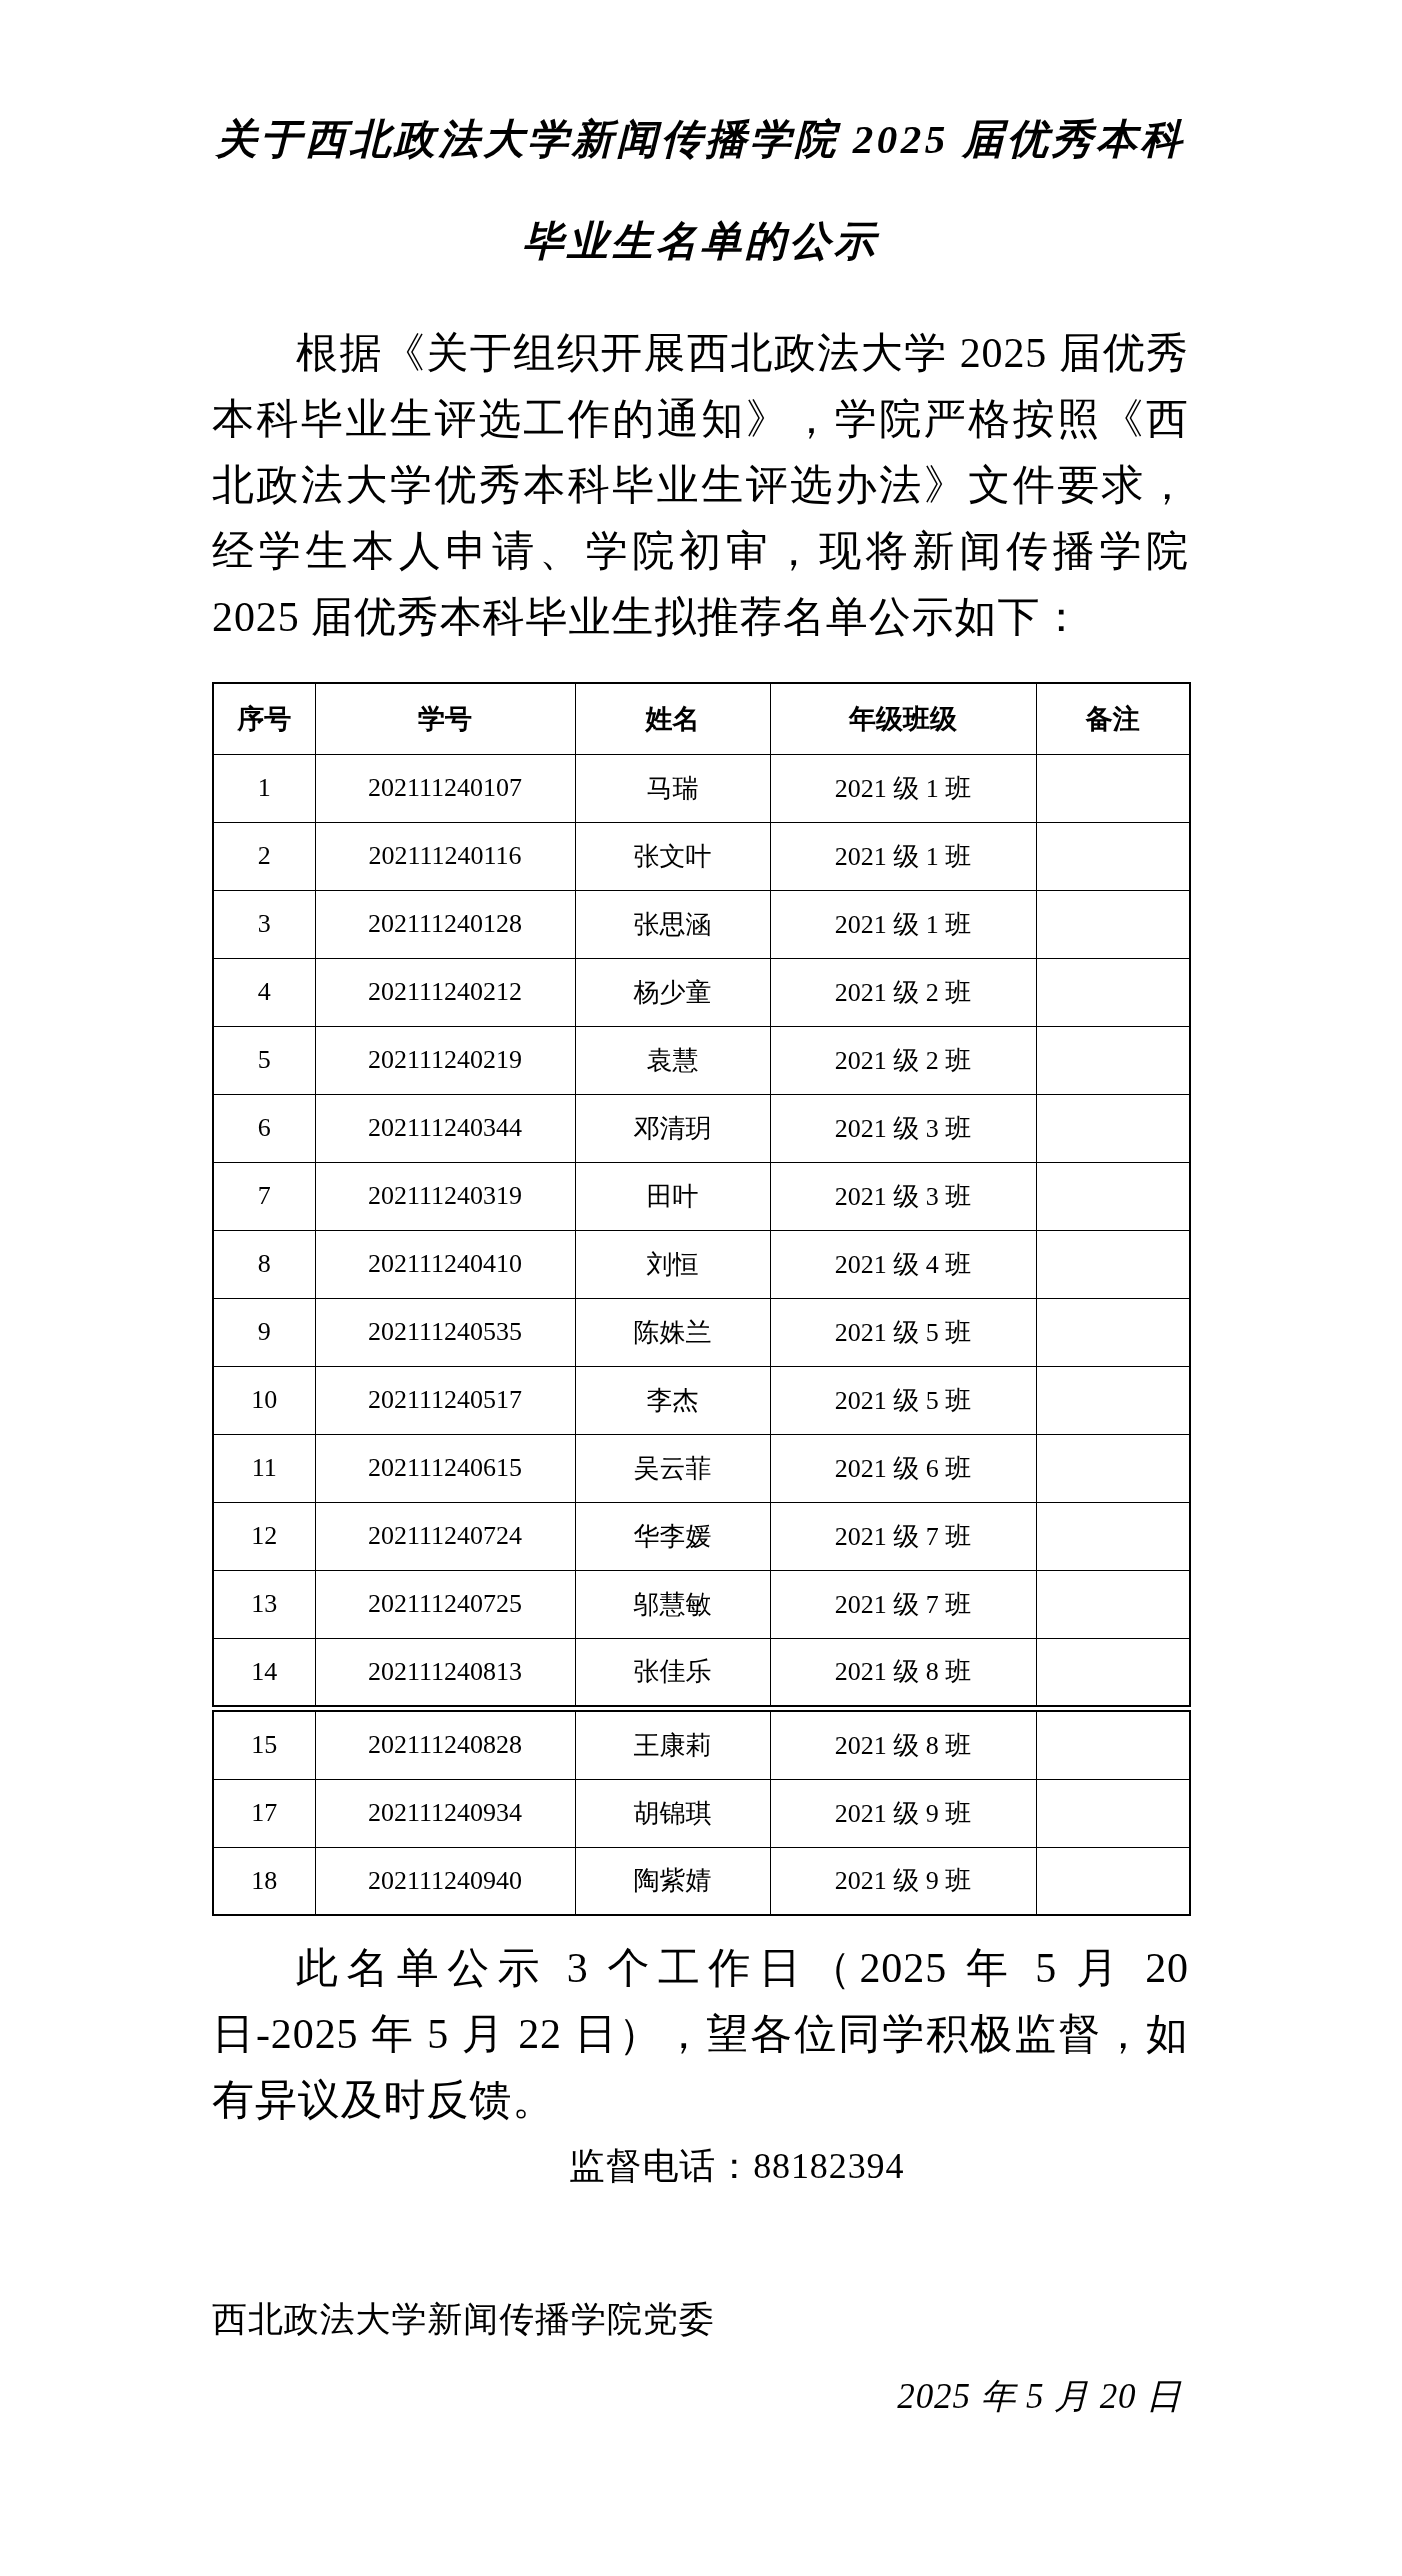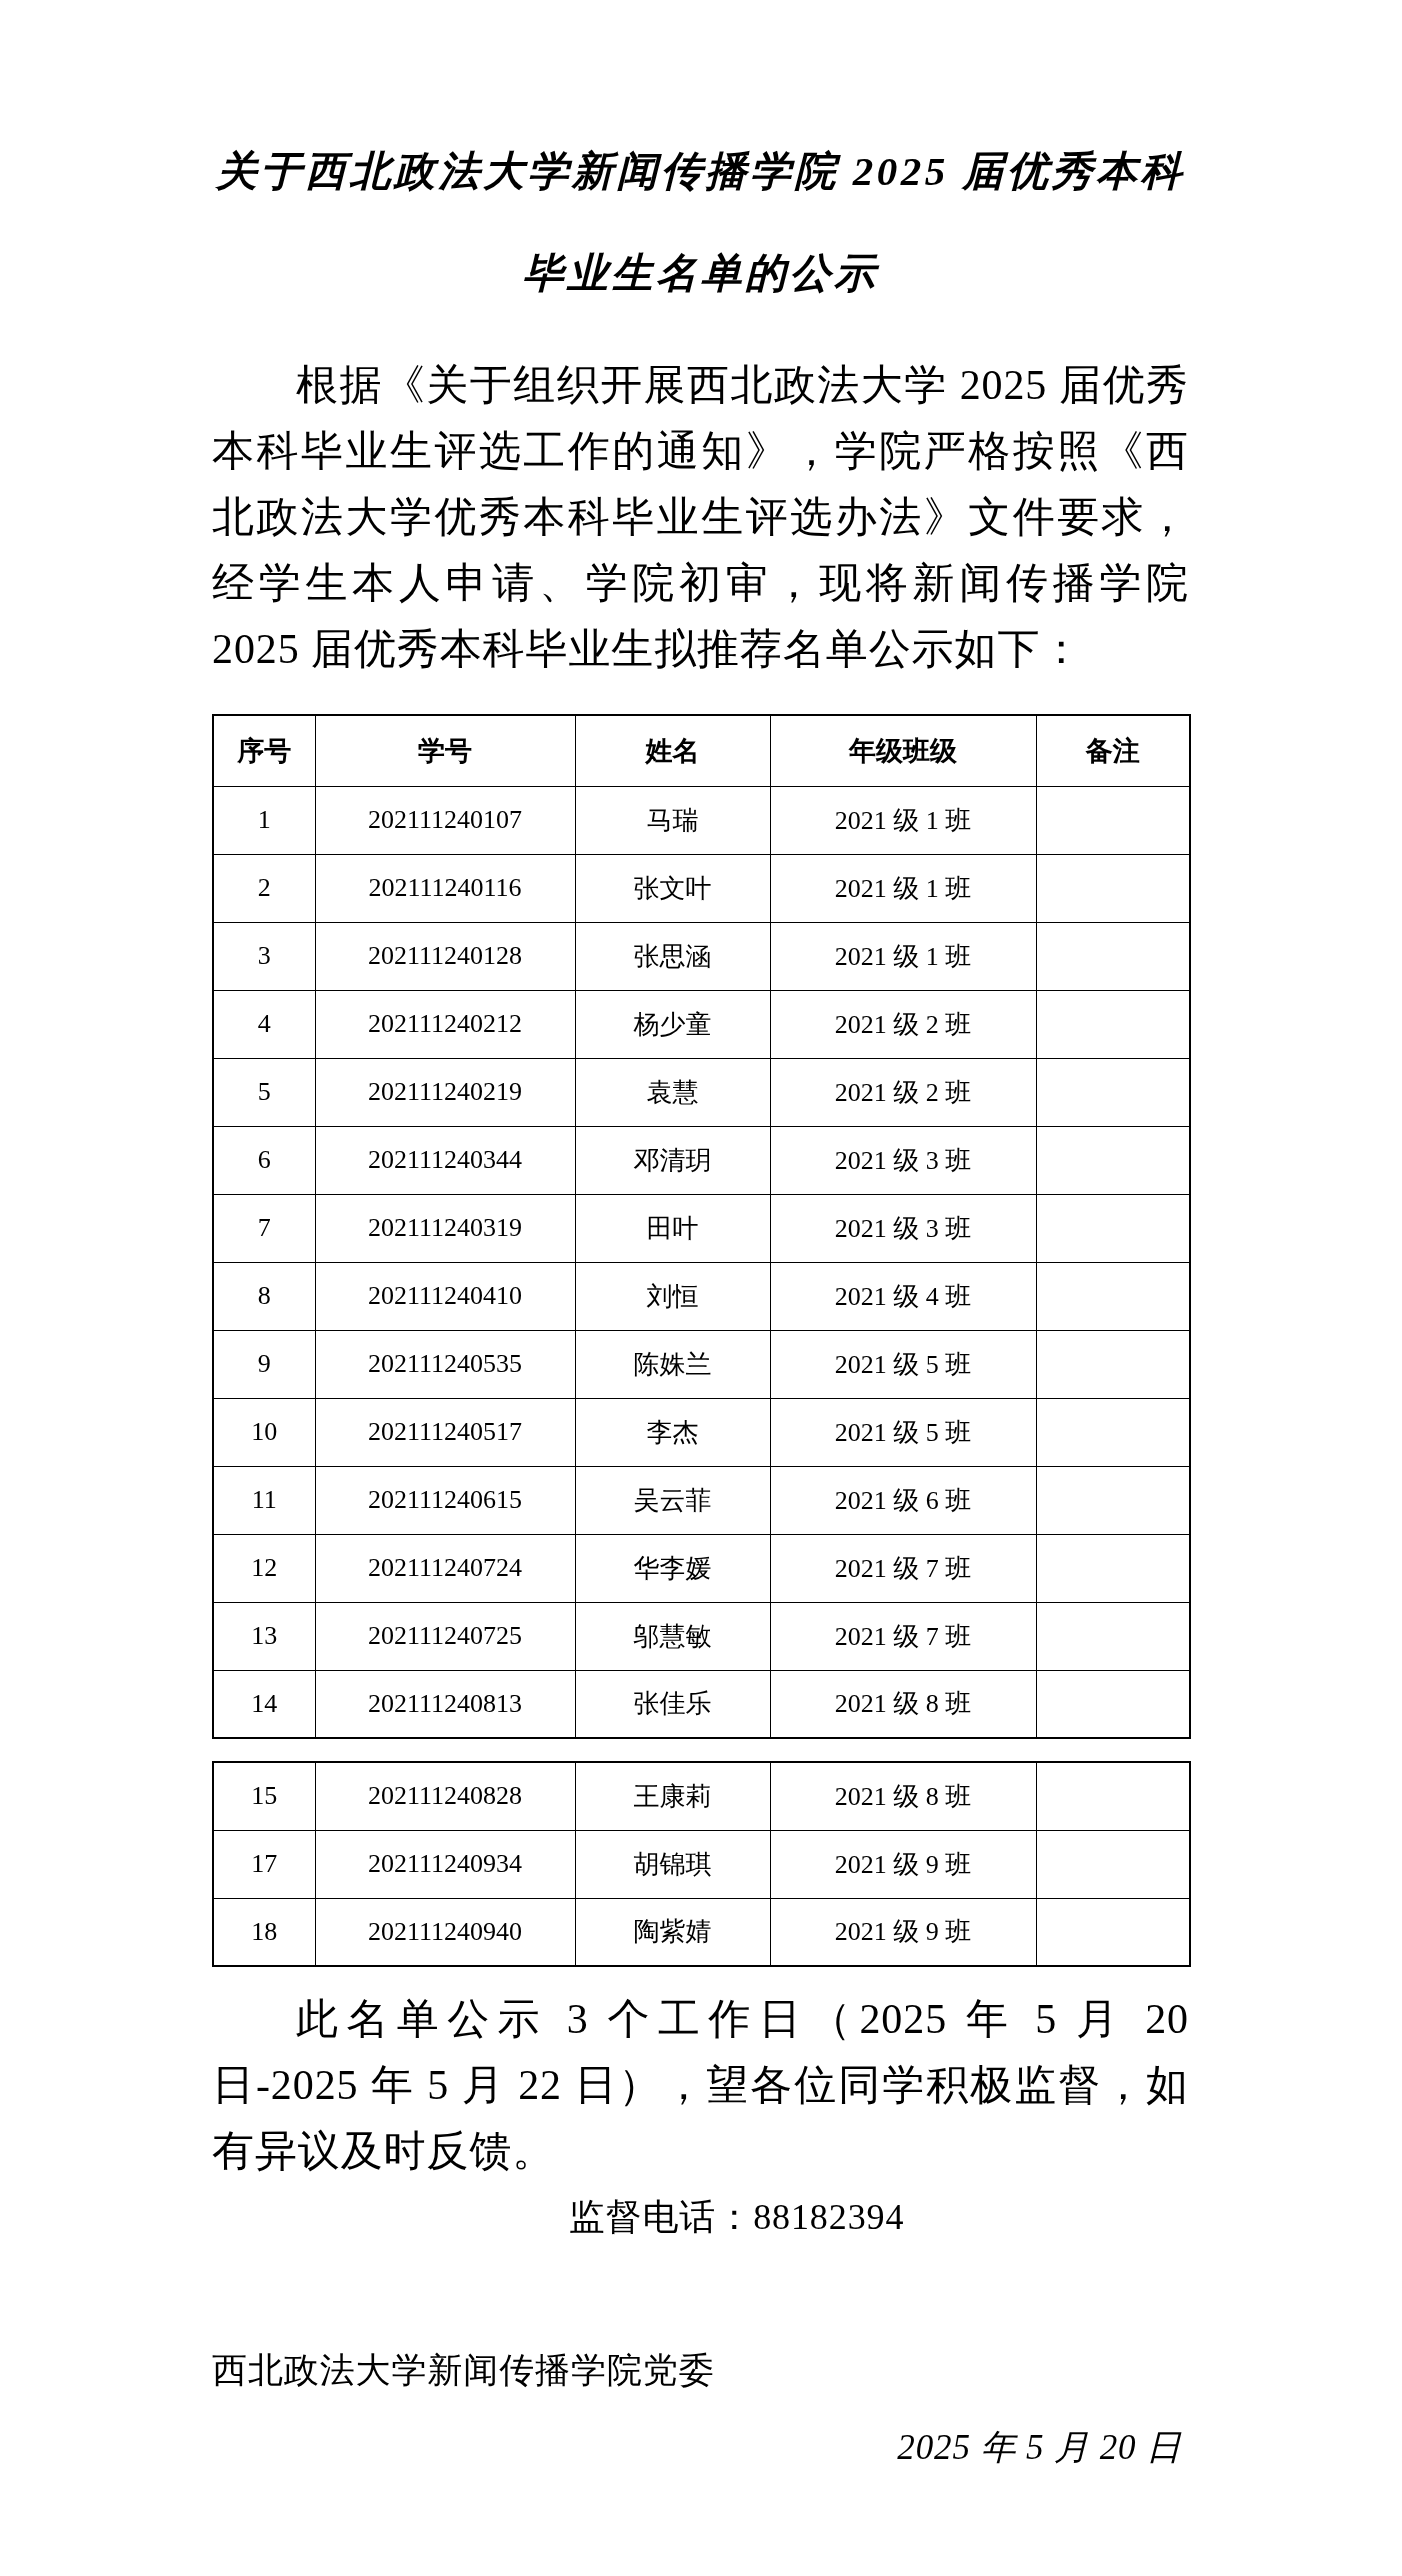--- a/index.html
+++ b/index.html
@@ -7,21 +7,21 @@
   body {
     width: 1403px;
     height: 2576px;
     overflow: hidden;
     color: #000;
     font-family: "Liberation Serif", serif;
   }
   .page {
     width: 1403px;
     height: 2576px;
-    padding: 120px 214px 0 212px;
+    padding: 88px 214px 0 212px;
     background: #ffffff;
   }
   .doc-title {
     text-align: center;
     font-size: 41px;
     font-weight: bold;
     font-style: italic;            
     line-height: 102px;
     letter-spacing: 3.5px;
     font-family: "Liberation Serif", serif;
@@ -36,21 +36,21 @@
     letter-spacing: 0.9px;
     font-family: "Liberation Serif", serif;
   }
   .roster-table {
     border-collapse: collapse;
     table-layout: fixed;
     width: 977px;
     border: 2.7px solid #000;
   }
   .roster-table.part1 { margin-top: 32px; }
-  .roster-table.part2 { margin-top: 22px; }
+  .roster-table.part2 { margin-top: 3px; }
   .roster-table th, .roster-table td {
     border: 1.8px solid #000;
     text-align: center;
     vertical-align: middle;
     overflow: hidden;
   }
   .roster-table th {
     height: 71px;
     font-size: 27px;
     font-weight: bold;

